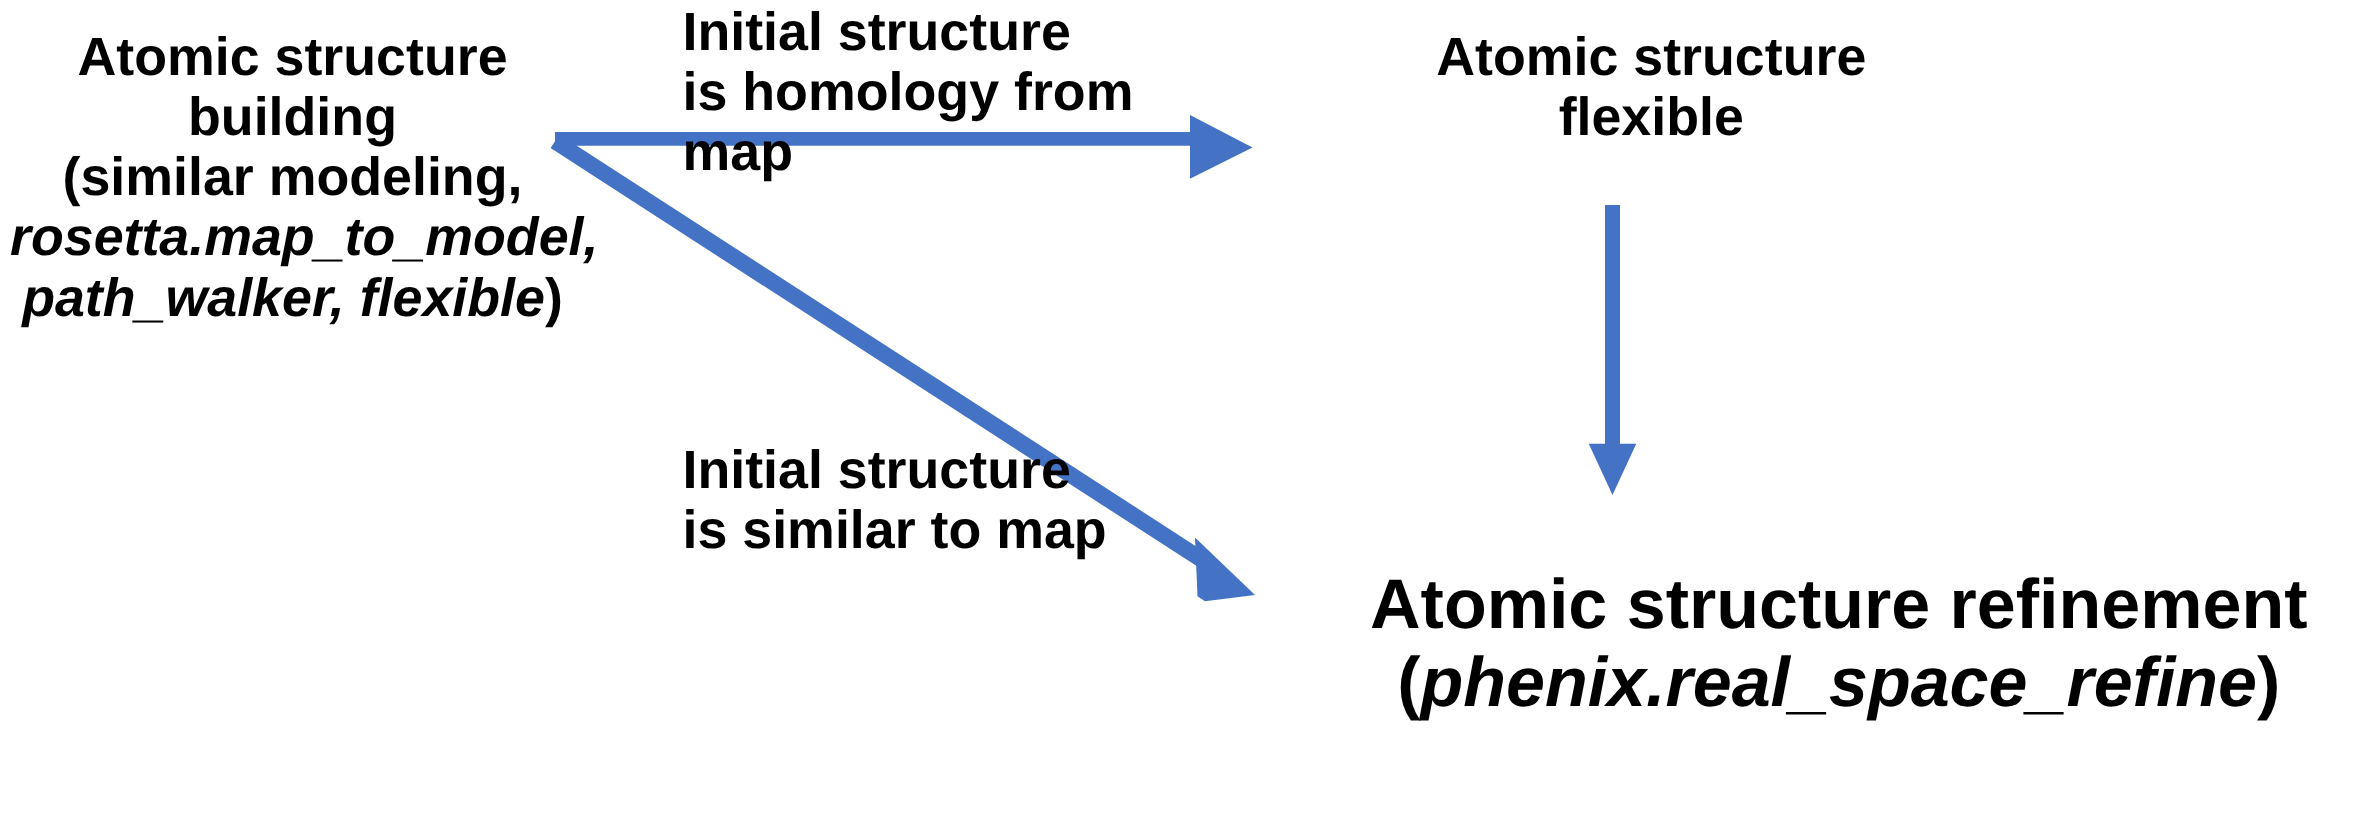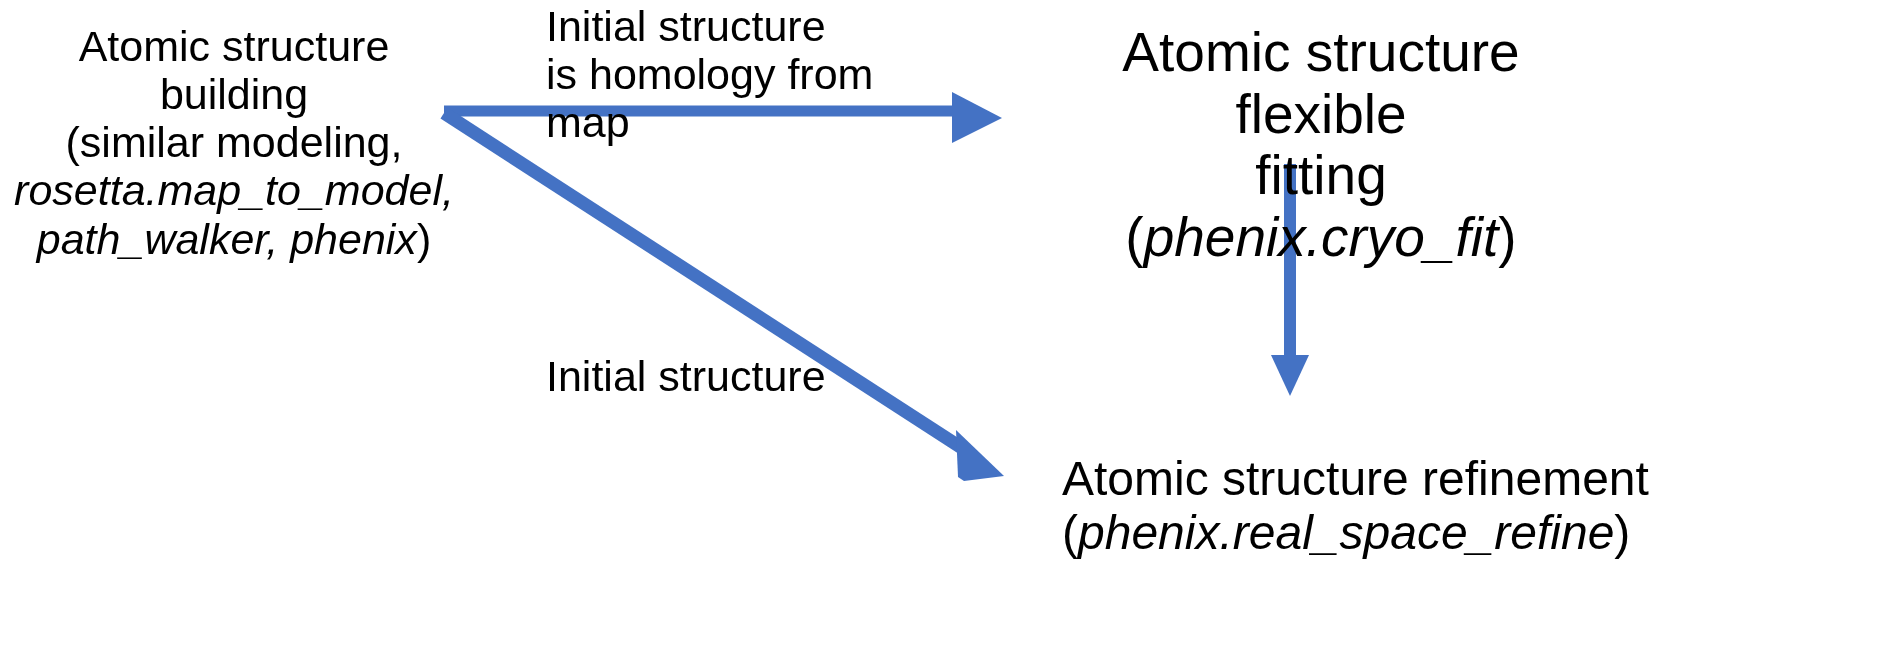--- a/index.html
+++ b/index.html
@@ -14,49 +14,50 @@
     background: #ffffff;
     overflow: hidden;
     font-family: "Liberation Sans", sans-serif;
     color: #000000;
   }
   .textblock {
     position: absolute;
     line-height: 1.12;
     white-space: nowrap;
     color: #000000;
-    font-weight: 400;
+    font-weight: 700;
   }
   .textblock .line {
     display: block;
   }
   .it {
     font-style: italic;
   }
   
   #node-building {
     left: 8px;
     top: 22px;
     font-size: 43px;
     text-align: center;
     width: 452px;
     white-space: normal;
   }
   #node-flexible-fitting {
     left: 1086px;
     top: 22px;
-    font-size: 55px;
+    font-size: 43px;
     text-align: center;
     width: 470px;
     white-space: normal;
   }
   #node-refinement {
     left: 1062px;
     top: 452px;
-    font-size: 48px;
+    font-size: 56px;
+    text-align: center;
     width: 818px;
     white-space: normal;
   }
   
   #label-different {
     left: 546px;
     top: 2px;
     font-size: 43px;
     text-align: left;
     width: 420px;
@@ -100,35 +101,35 @@
     <g>
       <path d="M 1290 164 L 1290 358" stroke="#4472c4" stroke-width="12" fill="none"></path>
       <path d="M 1271 355 L 1290 396 L 1309 355 Z" fill="#4472c4"></path>
     </g>
   </svg>
 
   <div class="textblock" id="node-building">
     <span class="line">Atomic structure building</span>
     <span class="line">(similar modeling,</span>
     <span class="line it">rosetta.map_to_model,</span>
-    <span class="line"><span class="it">path_walker, phenix</span><span>)</span></span>
+    <span class="line"><span class="it">path_walker, flexible</span><span>)</span></span>
   </div>
 
   <div class="textblock" id="label-different">
     <span class="line">Initial structure</span>
     <span class="line">is homology from map</span>
   </div>
 
   <div class="textblock" id="node-flexible-fitting">
     <span class="line">Atomic structure flexible</span>
-    <span class="line"><span>fitting (</span><span class="it">phenix.cryo_fit</span><span>)</span></span>
   </div>
 
   <div class="textblock" id="label-similar">
     <span class="line">Initial structure</span>
+    <span class="line">is similar to map</span>
   </div>
 
   <div class="textblock" id="node-refinement">
     <span class="line">Atomic structure refinement</span>
     <span class="line"><span>(</span><span class="it">phenix.real_space_refine</span><span>)</span></span>
   </div>
 
 </div>
 
 </body></html>

